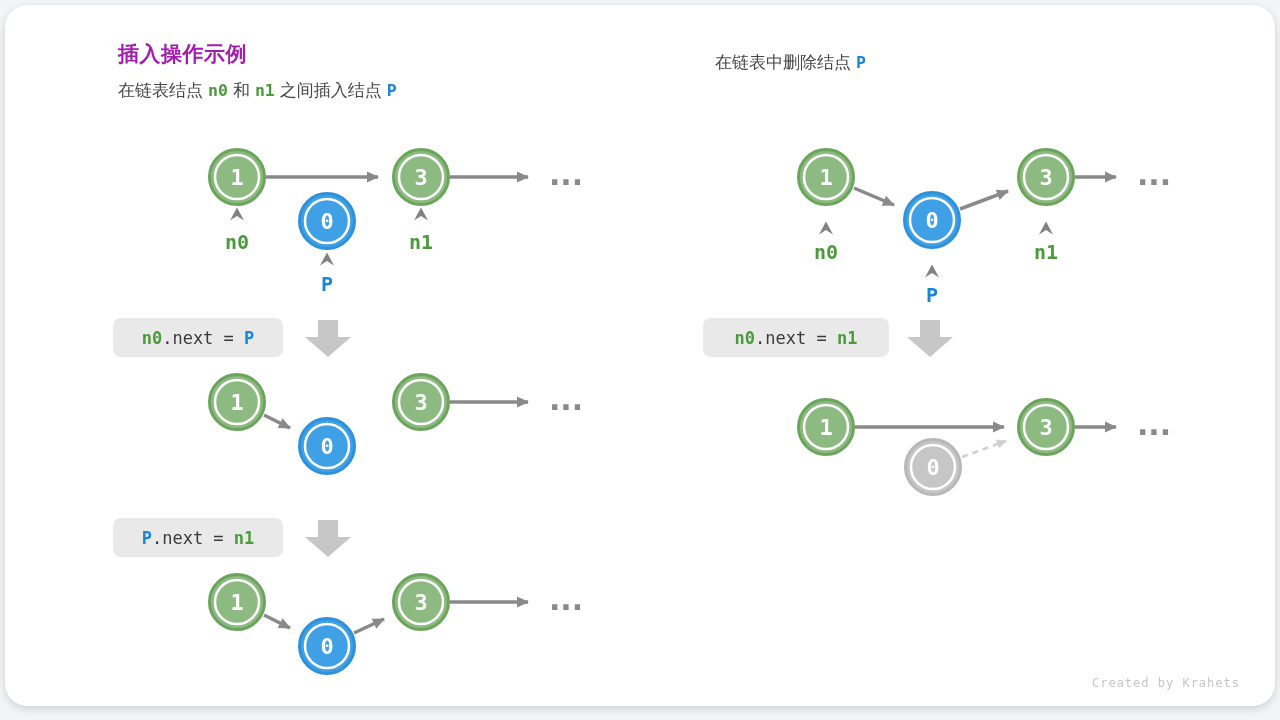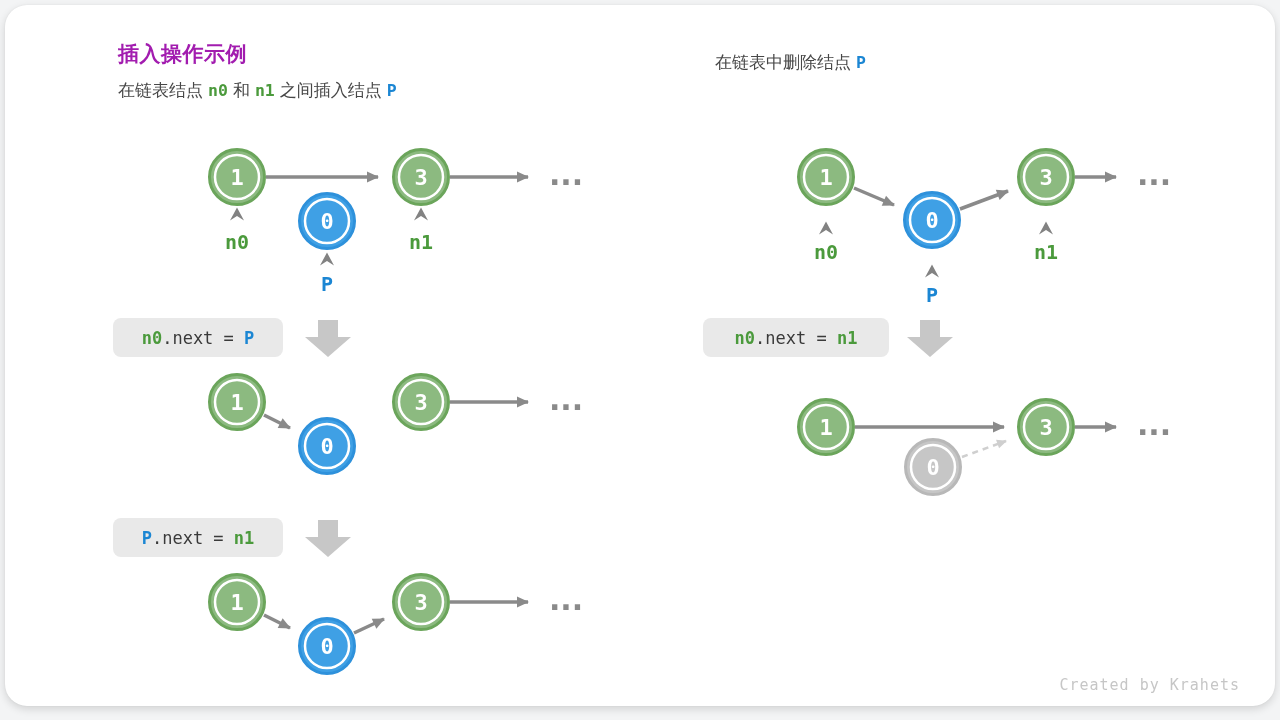--- a/index.html
+++ b/index.html
@@ -27,21 +27,21 @@
     display:flex;align-items:center;justify-content:center;
     font-family:"DejaVu Sans Mono","Liberation Mono",monospace;
     font-size:17px;color:#3a3a3a;white-space:pre;
   }
   .codebox .g{color:#4b9a3c;font-weight:bold}
   .codebox .b{color:#1b86d3;font-weight:bold}
 
   .footer{
     position:absolute;top:676px;right:40px;
     font-family:"DejaVu Sans Mono","Liberation Mono",monospace;
-    font-size:15px;color:#c6c6c6;letter-spacing:1px;
+    font-size:12px;color:#c6c6c6;letter-spacing:1px;
   }
 
   
   .ln{stroke:#8a8a8a;stroke-width:3.5;fill:none}
   .lnd{stroke:#cfcfcf;stroke-width:2.5;fill:none;stroke-dasharray:6 5}
   .cg{fill:#8cba80;stroke:#6ba55b;stroke-width:3}
   .cb{fill:#3fa0e5;stroke:#2e91db;stroke-width:3}
   .cx{fill:#c6c6c6;stroke:#b8b8b8;stroke-width:3}
   .ring{fill:none;stroke:#ffffff;stroke-width:2.5}
   .nodetext{font-family:"DejaVu Sans Mono","Liberation Mono",monospace;font-weight:bold;font-size:22px;fill:#ffffff;text-anchor:middle}

